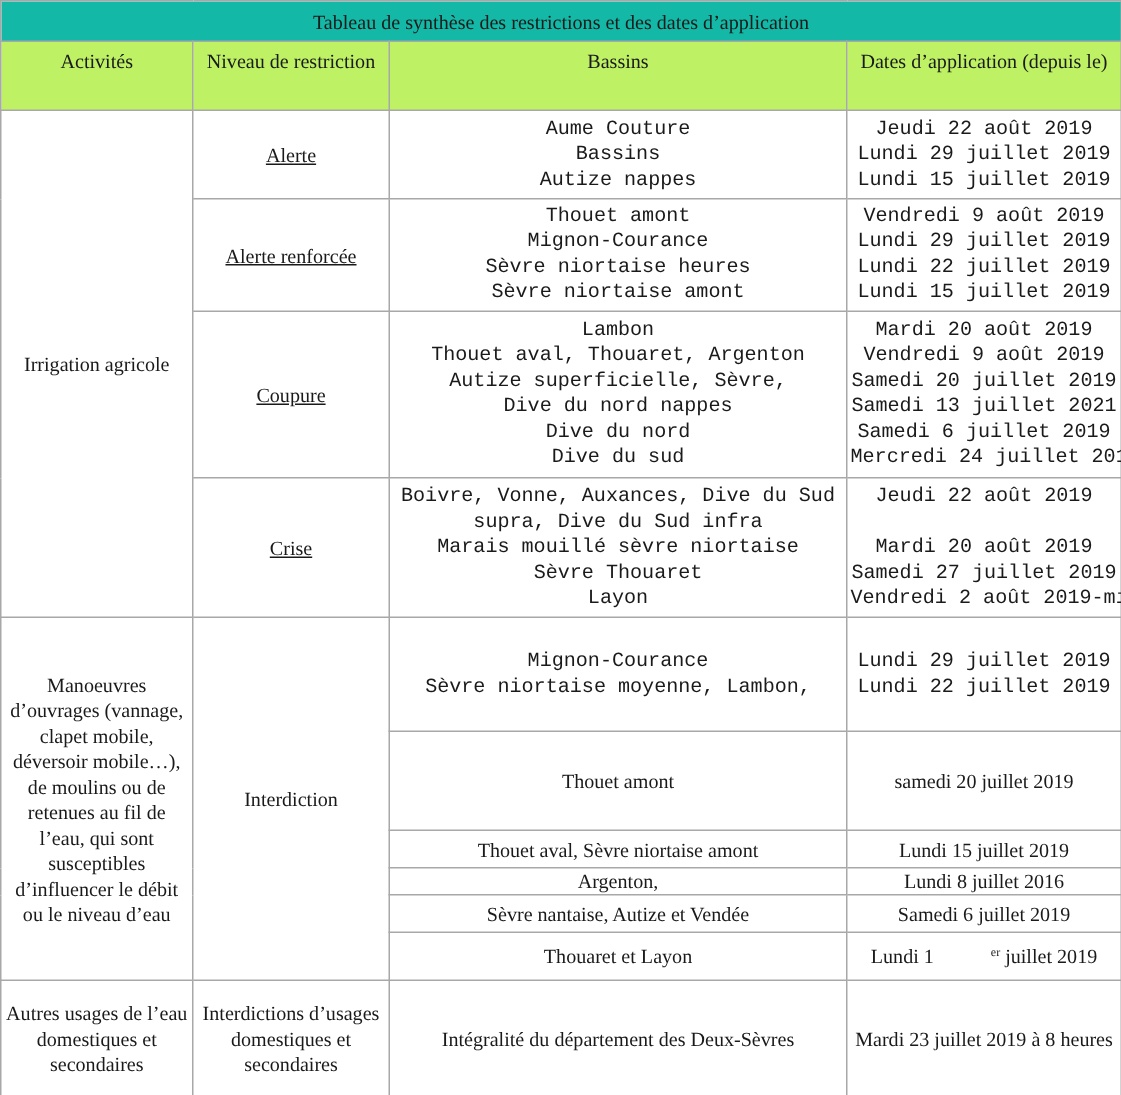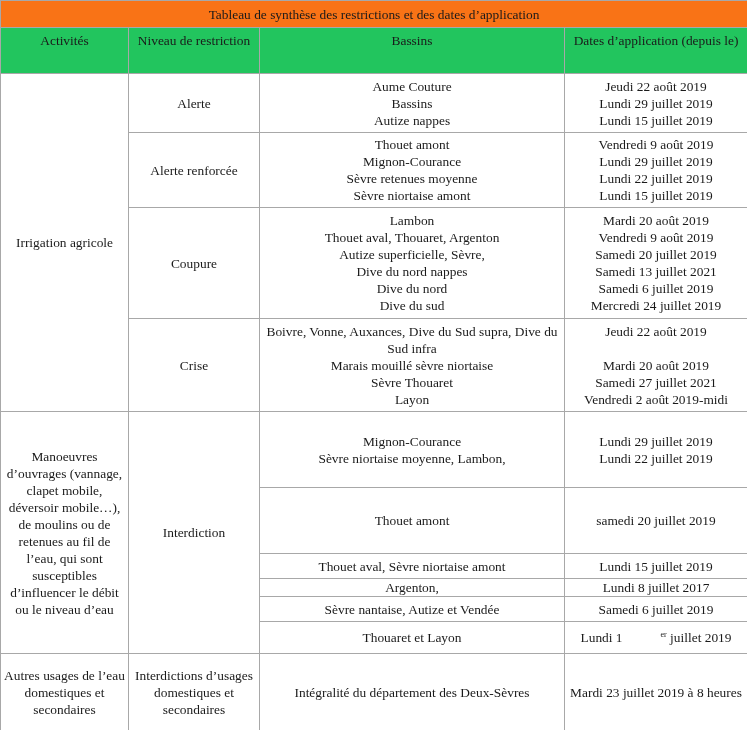--- a/index.html
+++ b/index.html
@@ -10,26 +10,26 @@
     width: 747px;
     font-size: 13.4px; line-height: 17px;
   }
   table.synth td, table.synth th {
     border: 1px solid #a8a8a8;
     text-align: center; vertical-align: middle;
     padding: 0 2px;
     font-weight: normal;
   }
   th.title-cell {
-    background: #f97316; font-weight: bold; height: 26px;
+    background: #14b8a6; font-weight: bold; height: 26px;
     border-bottom: 1px solid #9a9a9a;
   }
-  tr.head th { background: #22c55e; height: 41px; vertical-align: top; padding-top: 4px; }
-  .u { }
-  .lines div { white-space: nowrap; }
+  tr.head th { background: #bef264; height: 41px; vertical-align: top; padding-top: 4px; }
+  .u { text-decoration: underline; }
+  .lines div { white-space: nowrap; font-family: Liberation Mono, monospace; }
   .lines div.wrap { white-space: normal; }
   sup { font-size: 8px; line-height: 0; margin-left: 38px; }
 </style>
 </head>
 <body>
 
 <table class="synth">
   <colgroup>
     <col style="width:128px">
       <col style="width:131px">
@@ -60,21 +60,21 @@
       <div>Lundi 29 juillet 2019</div>
       <div>Lundi 15 juillet 2019</div>
     </td>
   </tr>
 
   <tr style="height:75px">
     <td><span class="u">Alerte renforcée</span></td>
     <td class="lines">
       <div>Thouet amont</div>
       <div>Mignon-Courance</div>
-      <div>Sèvre retenues moyenne</div>
+      <div>Sèvre niortaise heures</div>
       <div>Sèvre niortaise amont</div>
     </td>
     <td class="lines">
       <div>Vendredi 9 août 2019</div>
       <div>Lundi 29 juillet 2019</div>
       <div>Lundi 22 juillet 2019</div>
       <div>Lundi 15 juillet 2019</div>
     </td>
   </tr>
 
@@ -103,21 +103,21 @@
     <td class="lines" style="vertical-align:top;padding-top:4px">
       <div class="wrap">Boivre, Vonne, Auxances, Dive du Sud supra, Dive du Sud infra</div>
       <div>Marais mouillé sèvre niortaise</div>
       <div>Sèvre Thouaret</div>
       <div>Layon</div>
     </td>
     <td class="lines" style="vertical-align:top;padding-top:4px">
       <div>Jeudi 22 août 2019</div>
       <div style="height:17px"></div>
       <div>Mardi 20 août 2019</div>
-      <div>Samedi 27 juillet 2021</div>
+      <div>Samedi 27 juillet 2019</div>
       <div>Vendredi 2 août 2019-midi</div>
     </td>
   </tr>
 
   <tr style="height:76px">
     <td rowspan="6">Manoeuvres d’ouvrages (vannage, clapet mobile, déversoir mobile…), de moulins ou de retenues au fil de l’eau, qui sont susceptibles d’influencer le débit ou le niveau d’eau</td>
     <td rowspan="6">Interdiction</td>
     <td class="lines">
       <div>Mignon-Courance</div>
       <div>Sèvre niortaise moyenne, Lambon,</div>
@@ -130,21 +130,21 @@
   <tr style="height:66px">
     <td>Thouet amont</td>
     <td>samedi 20 juillet 2019</td>
   </tr>
   <tr style="height:25px">
     <td>Thouet aval, Sèvre niortaise amont</td>
     <td>Lundi 15 juillet 2019</td>
   </tr>
   <tr style="height:15px">
     <td>Argenton,</td>
-    <td>Lundi 8 juillet 2017</td>
+    <td>Lundi 8 juillet 2016</td>
   </tr>
   <tr style="height:25px">
     <td>Sèvre nantaise, Autize et Vendée</td>
     <td>Samedi 6 juillet 2019</td>
   </tr>
   <tr style="height:32px">
     <td>Thouaret et Layon</td>
     <td><span>Lundi 1</span><sup>er</sup><span> juillet 2019</span></td>
   </tr>
 

